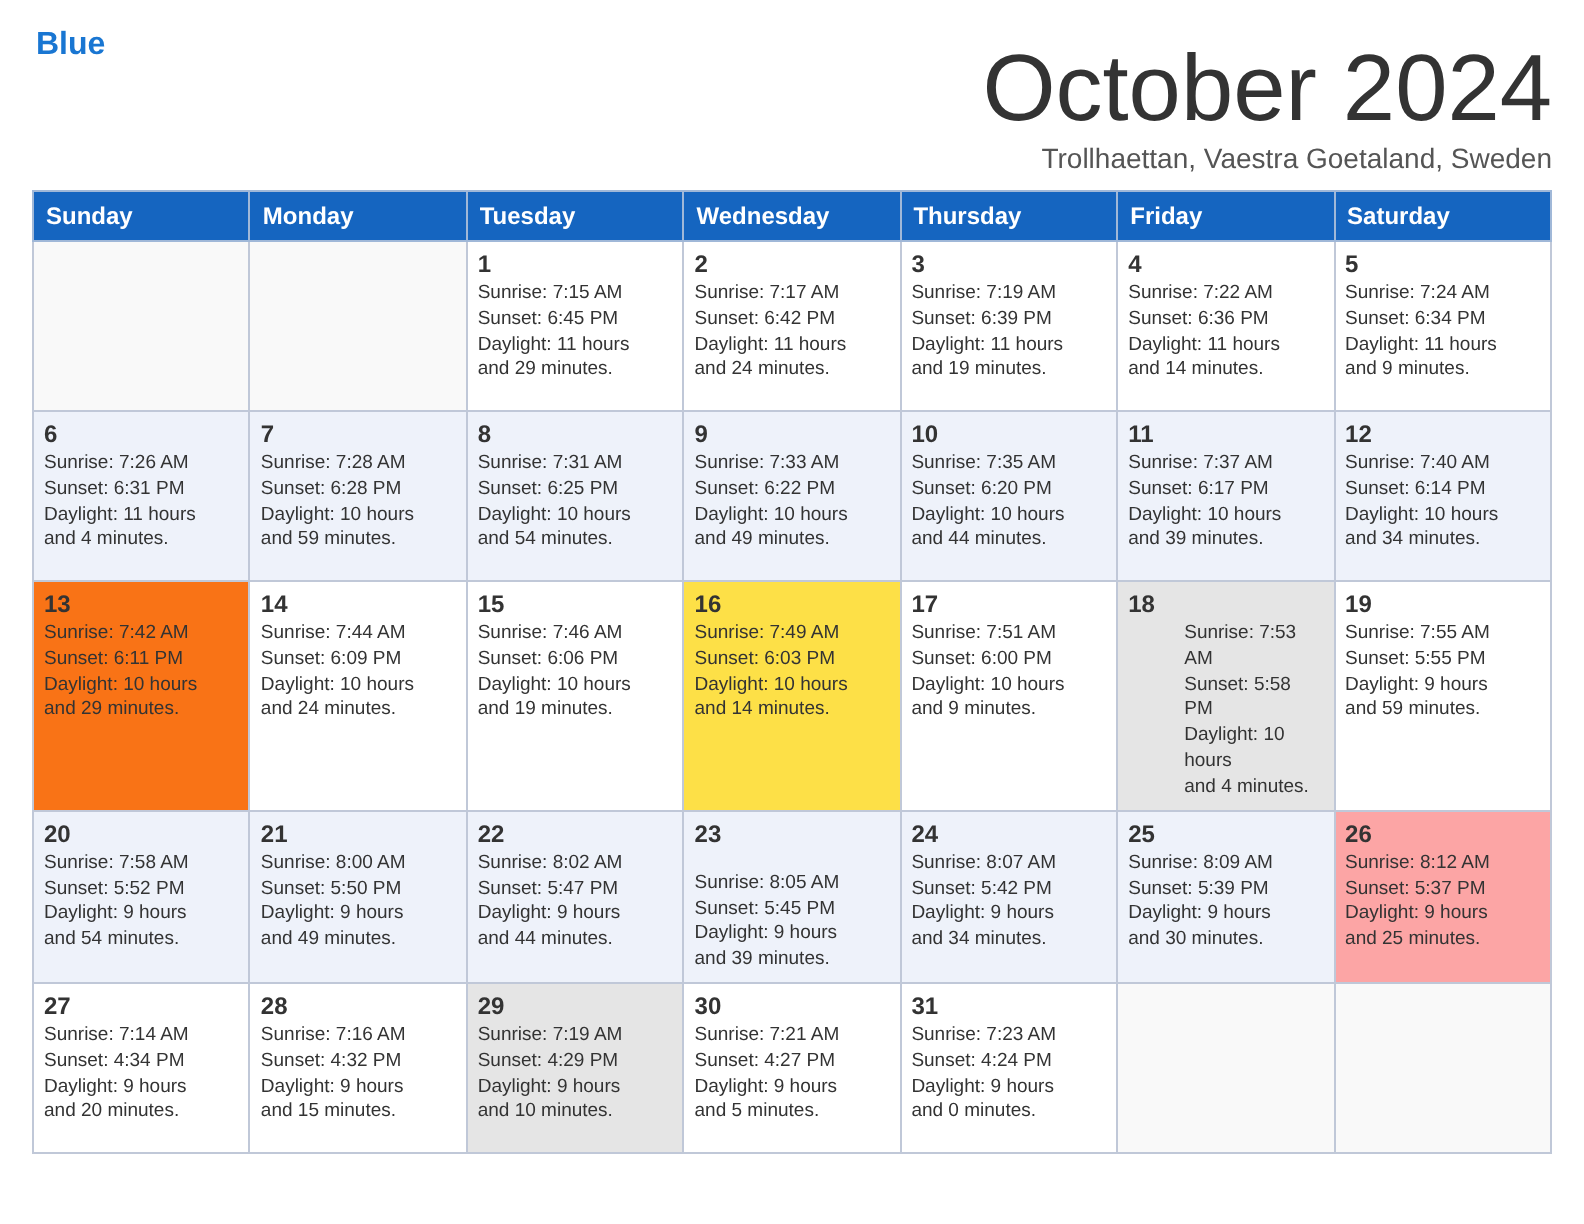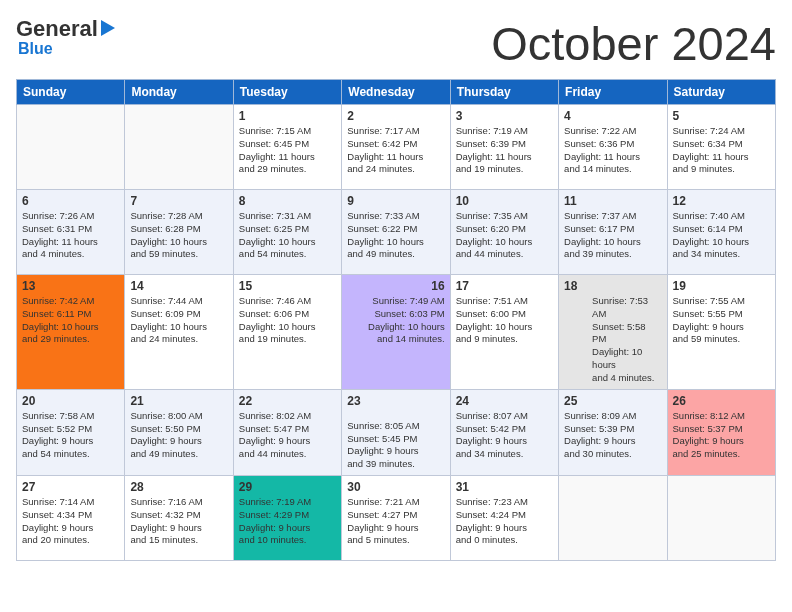--- a/index.html
+++ b/index.html
@@ -62,34 +62,27 @@
       flex-direction: column;
     }
     .logo-row1 { display: flex; align-items: center; }
     .logo-row2 { display: flex; align-items: center; margin-top: -2px; }
   </style>
 </head>
 <body>
 
 <div class="header">
   <div class="logo-col">
-    <div class="logo-row1">
-      <span style="font-size:22px;font-weight:bold;color:#333;">General</span>
-      <span style="display:inline-block;margin-left:3px;margin-top:2px;">
-        <svg width="14" height="16" viewBox="0 0 14 16">
-            <polygon points="0,0 14,8 0,16" fill="#1976d2"></polygon>
-          </svg>
-      </span>
-    </div>
     <div class="logo-row2">
       <span style="font-size:16px;font-weight:bold;color:#1976d2;margin-left:2px;">Blue</span>
     </div>
   </div>
   <div class="title-block">
     <div style="font-size:47px;color:#333;font-weight:normal;">October 2024</div>
+    <div style="font-size:14px;color:#555;">Trollhaettan, Vaestra Goetaland, Sweden</div>
   </div>
 </div>
 
 <table>
   <thead>
     <tr>
     <th>Sunday</th>
         <th>Monday</th>
         <th>Tuesday</th>
         <th>Wednesday</th>
@@ -204,21 +197,21 @@
 Daylight: 10 hours
 and 24 minutes.</div>
         </td>
         <td style="background: rgb(255, 255, 255);">
           <span class="day-num">15</span>
           <div class="cell-info" style="white-space: pre-line;">Sunrise: 7:46 AM
 Sunset: 6:06 PM
 Daylight: 10 hours
 and 19 minutes.</div>
         </td>
-        <td style="background: #c4b5fd; text-align: right;">
+        <td style="background: #fde047;">
           <span class="day-num">16</span>
           <div class="cell-info" style="white-space: pre-line;">Sunrise: 7:49 AM
 Sunset: 6:03 PM
 Daylight: 10 hours
 and 14 minutes.</div>
         </td>
         <td style="background: rgb(255, 255, 255);">
           <span class="day-num">17</span>
           <div class="cell-info" style="white-space: pre-line;">Sunrise: 7:51 AM
 Sunset: 6:00 PM
@@ -299,21 +292,21 @@
 Daylight: 9 hours
 and 20 minutes.</div>
         </td>
         <td style="background: rgb(255, 255, 255);">
           <span class="day-num">28</span>
           <div class="cell-info" style="white-space: pre-line;">Sunrise: 7:16 AM
 Sunset: 4:32 PM
 Daylight: 9 hours
 and 15 minutes.</div>
         </td>
-        <td style="background: #14b8a6;">
+        <td style="background: #e5e5e5;">
           <span class="day-num">29</span>
           <div class="cell-info" style="white-space: pre-line;">Sunrise: 7:19 AM
 Sunset: 4:29 PM
 Daylight: 9 hours
 and 10 minutes.</div>
         </td>
         <td style="background: rgb(255, 255, 255);">
           <span class="day-num">30</span>
           <div class="cell-info" style="white-space: pre-line;">Sunrise: 7:21 AM
 Sunset: 4:27 PM

